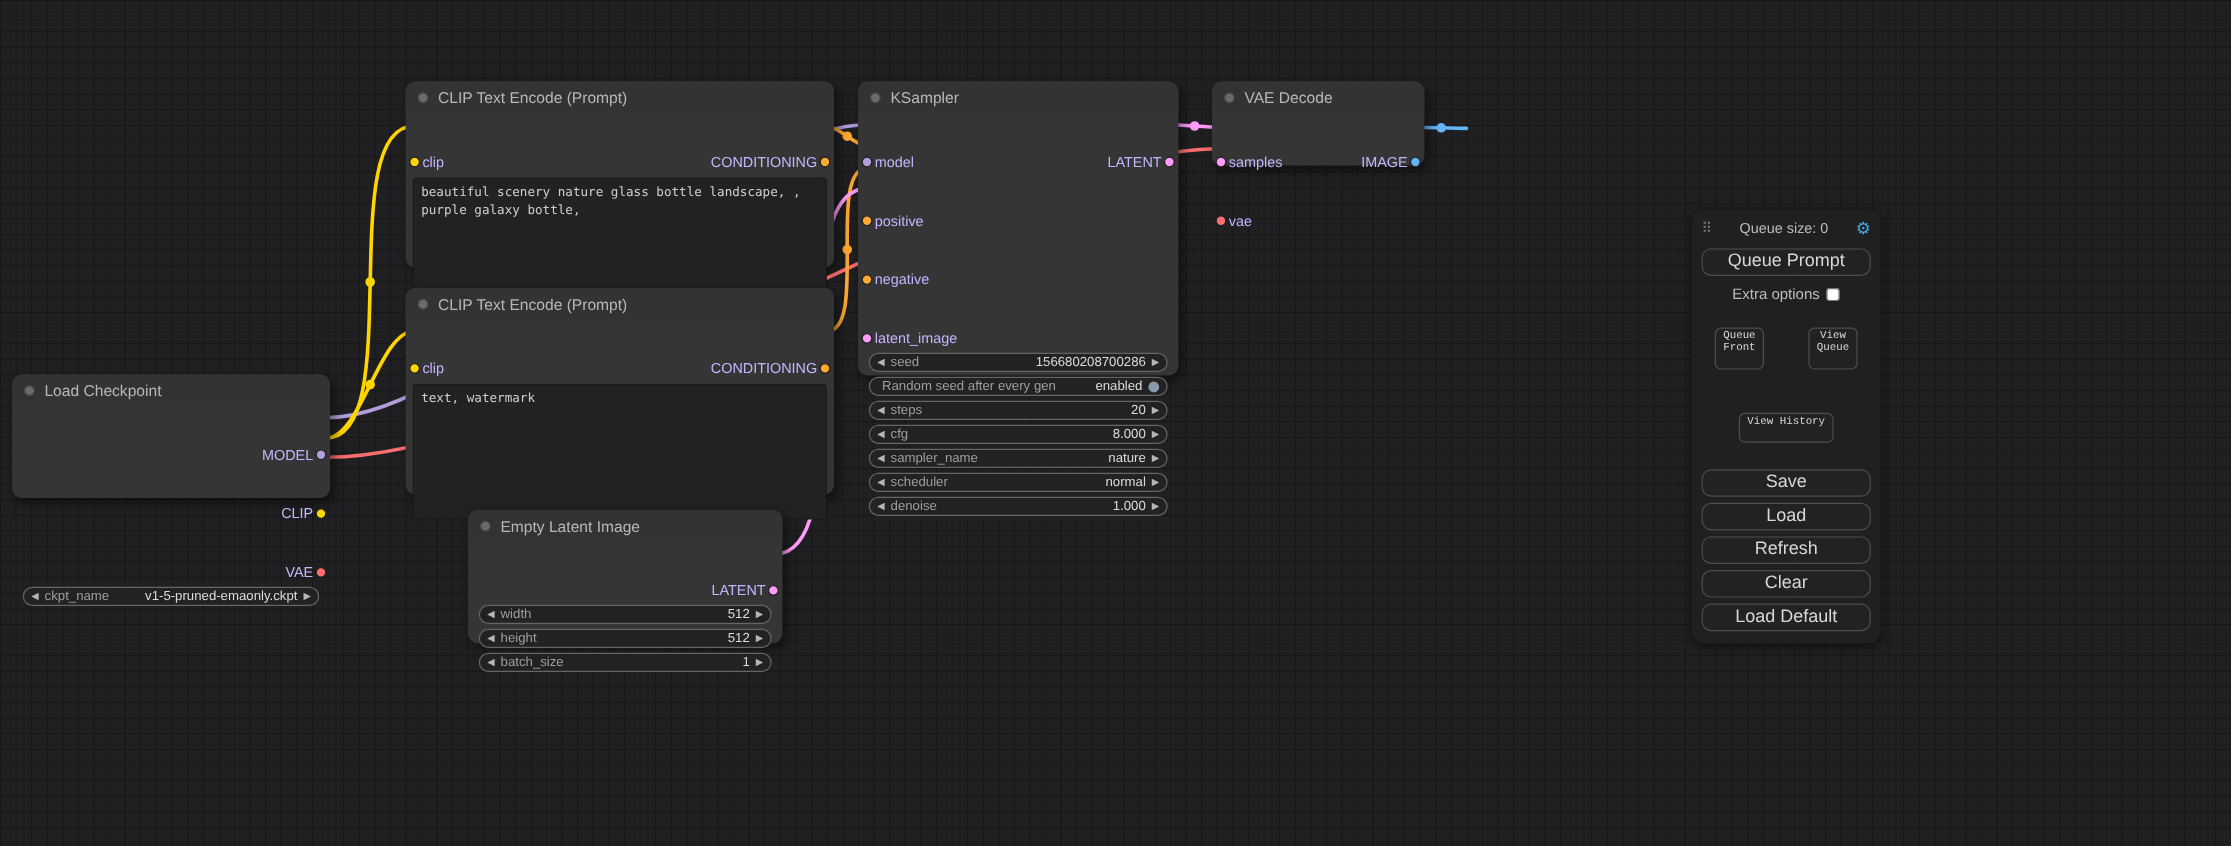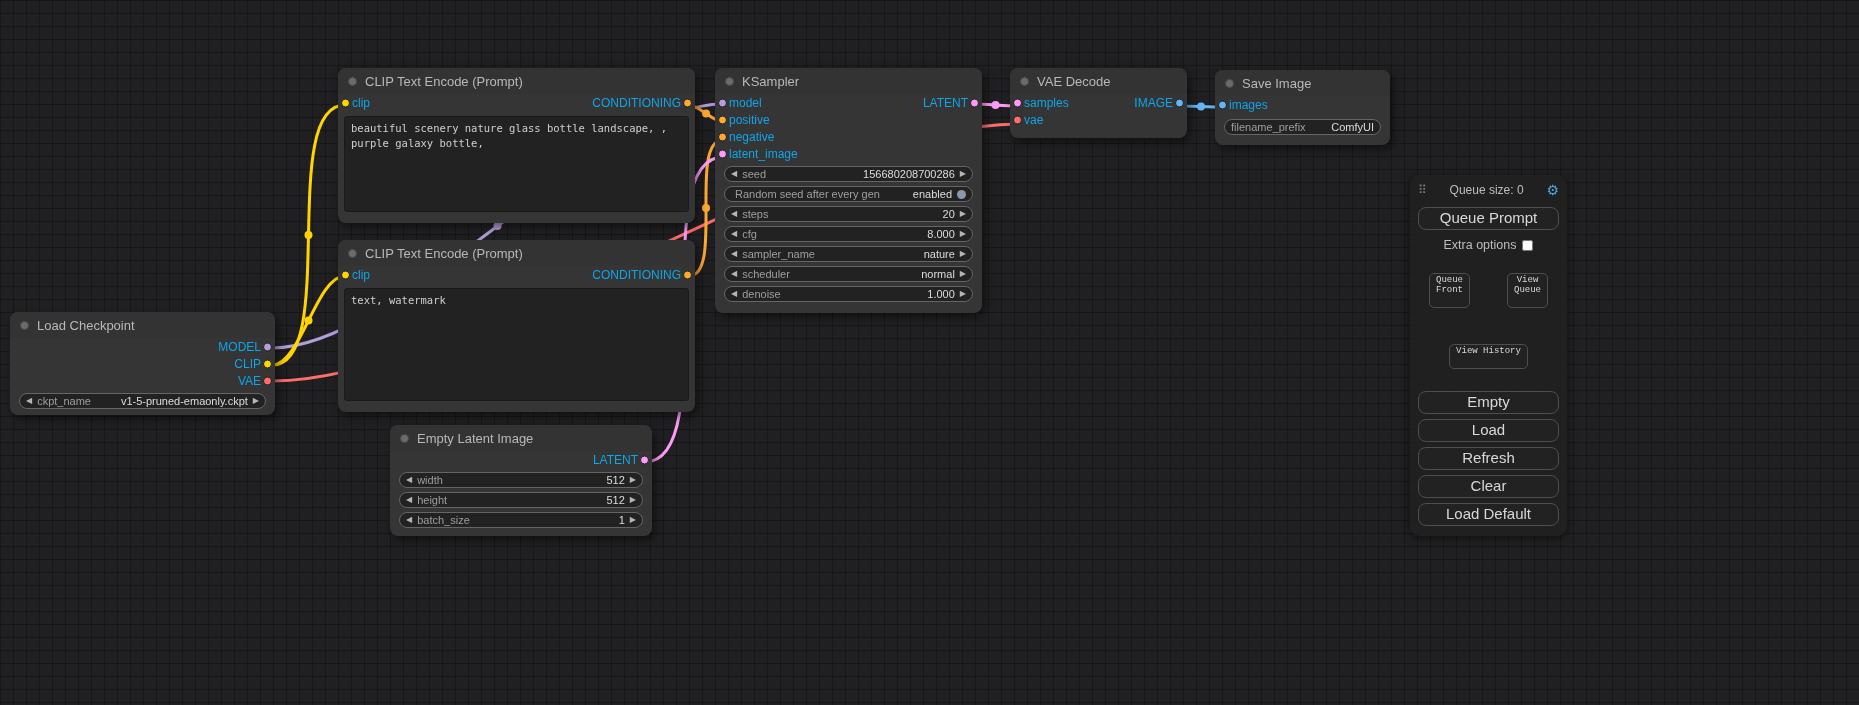--- a/index.html
+++ b/index.html
@@ -25,21 +25,21 @@
     height:26px; display:flex; align-items:center; gap:8px;
     background:#333333; border-radius:8px 8px 0 0;
     padding:0 10px; color:#b8b8b8; font-size:13px; white-space:nowrap;
   }
   .title-dot {
     width:9px; height:9px; border-radius:50%;
     background:#6b6b6b; border:1px solid #4a4a4a; flex:none;
   }
   .slot-row {
     position:relative; height:17px; display:flex; align-items:center;
-    padding:0 14px; font-size:12px; color:#0ea5e9;
+    padding:0 14px; font-size:12px; color:#c4b5fd;margin-top:32px;
   }
   .slot-row.both { justify-content:space-between; }
   .slot-row.out { justify-content:flex-end; }
   .dot {
     position:absolute; top:50%; transform:translateY(-50%);
     width:9px; height:9px; border-radius:50%; border:1px solid #1f1f1f;
   }
   .dot.in  { left:3px; }
   .dot.out { right:3px; }
 
@@ -270,53 +270,39 @@
       <span>samples</span>
       <span>IMAGE</span>
       <span class="dot out" style="background-color: rgb(100, 181, 246);"></span>
     </div>
     <div class="slot-row">
       <span class="dot in" style="background-color: rgb(255, 110, 110);"></span>
       <span>vae</span>
     </div>
   </div>
 
-  <div class="node" style="left:1215px;top:70px;width:175px;height:75px;">
-    <div class="node-title">
-      <span class="title-dot"></span>
-      <span>Save Image</span>
-    </div>
-    <div class="slot-row">
-      <span class="dot in" style="background-color: rgb(100, 181, 246);"></span>
-      <span>images</span>
-    </div>
-    <div class="widget" style="margin-top:6px;">
-      <span class="wlabel">filename_prefix</span>
-      <span class="wvalue">ComfyUI</span>
-    </div>
-  </div>
 
   <div class="menu">
     <div class="menu-header">
       <span class="drag-handle">⠿</span>
       <span class="queue-size">Queue size: 0</span>
       <span class="gear" style="color: rgb(77, 166, 224);">⚙</span>
     </div>
     <button class="menu-btn primary">Queue Prompt</button>
     <div class="extra-options">
       <span>Extra options</span>
       <input type="checkbox" style="">
     </div>
     <div class="small-row">
       <button class="menu-btn small">Queue Front</button>
       <button class="menu-btn small">View Queue</button>
     </div>
     <div class="center-row">
       <button class="menu-btn small">View History</button>
     </div>
-    <button class="menu-btn">Empty</button>
+    <button class="menu-btn">Save</button>
     <button class="menu-btn">Load</button>
     <button class="menu-btn">Refresh</button>
     <button class="menu-btn">Clear</button>
     <button class="menu-btn">Load Default</button>
   </div>
 
 </div>
 
 </body></html>

